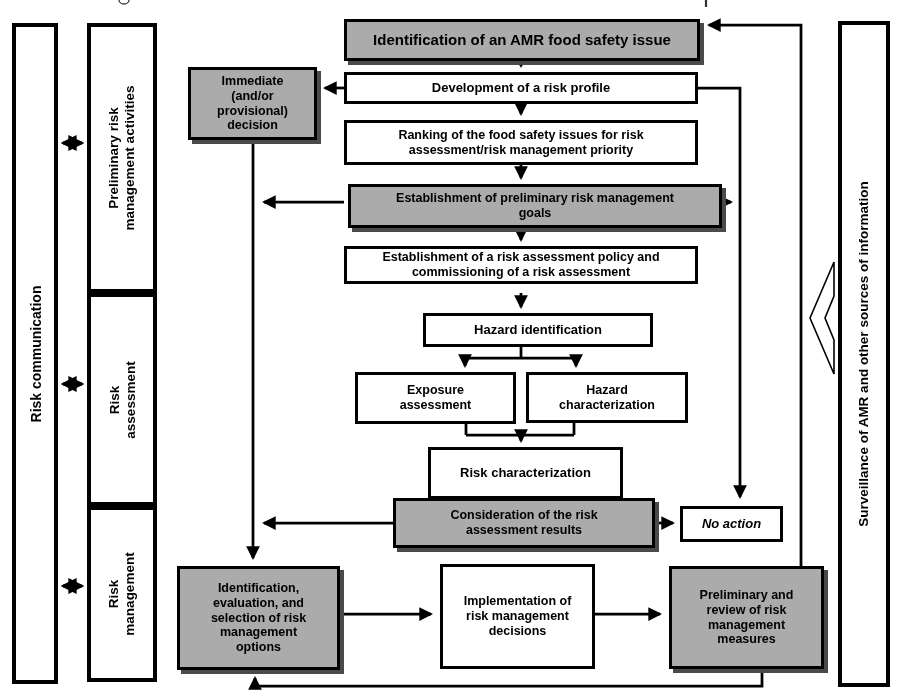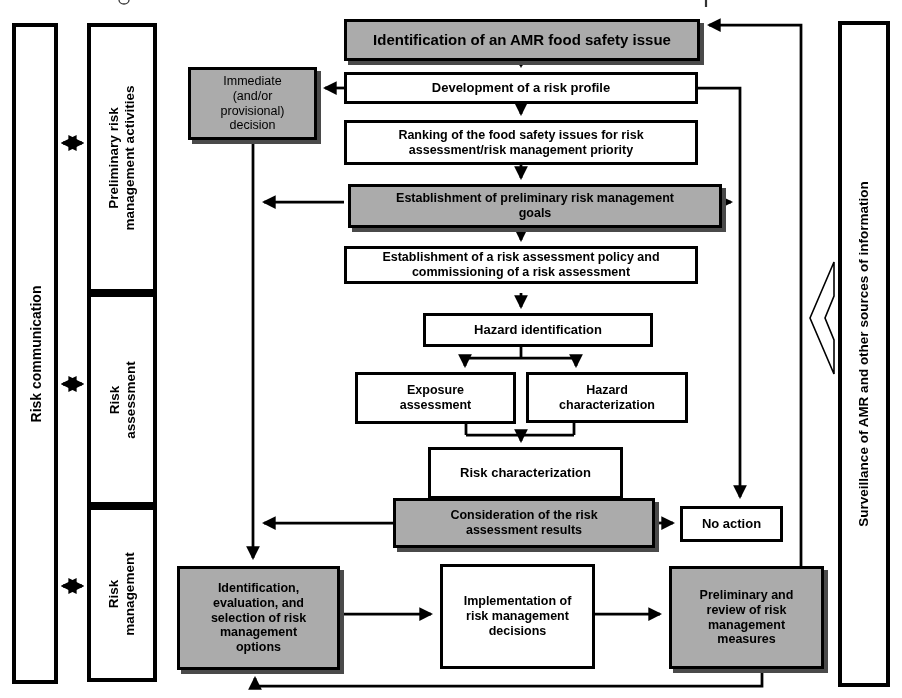--- a/index.html
+++ b/index.html
@@ -129,25 +129,25 @@
   </div>
 
   <div class="node" style="left:428px;top:447px;width:195px;height:52px;font-size:13px;">
     <span class="txt">Risk characterization</span>
   </div>
 
   <div class="node gray" style="left:393px;top:498px;width:262px;height:50px;justify-content:center;">
     <span class="txt" style="max-width:200px;">Consideration of the risk assessment results</span>
   </div>
 
-  <div class="node" style="left:680px;top:506px;width:103px;height:36px;font-size:13px;">
+  <div class="node" style="left:680px;top:506px;width:103px;height:36px;font-size:13px;font-style:italic;">
     <span class="txt">No action</span>
   </div>
 
-  <div class="node gray" style="left:188px;top:67px;width:129px;height:73px;font-weight:normal;font-size:12.5px;">
+  <div class="node gray" style="left:188px;top:67px;width:129px;height:73px;font-weight:bold;font-size:12.5px;">
     <span class="txt" style="max-width:82px;">Immediate (and/or provisional) decision</span>
   </div>
 
   <div class="node gray" style="left:177px;top:566px;width:163px;height:104px;">
     <span class="txt" style="max-width:118px;">Identification, evaluation, and selection of risk management options</span>
   </div>
 
   <div class="node" style="left:440px;top:564px;width:155px;height:105px;">
     <span class="txt" style="max-width:112px;">Implementation of risk management decisions</span>
   </div>

